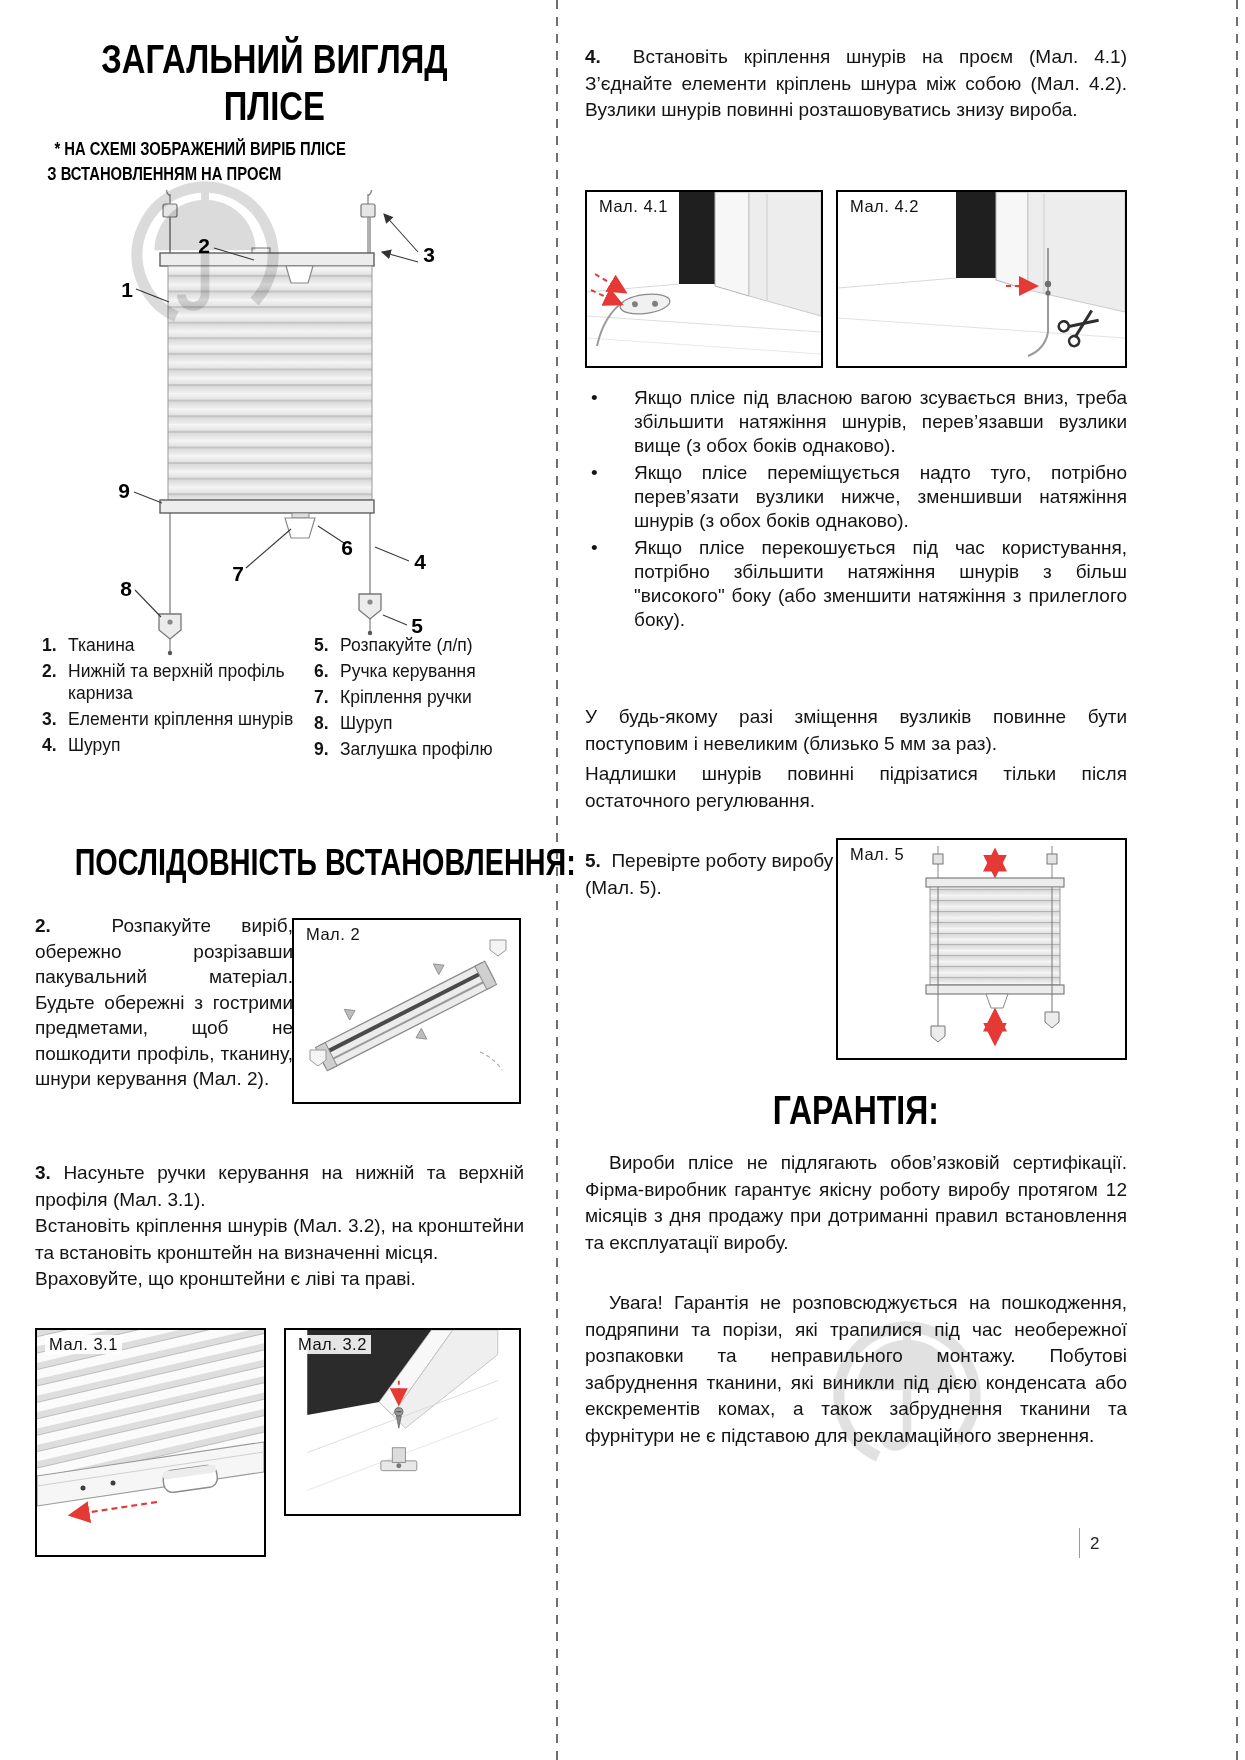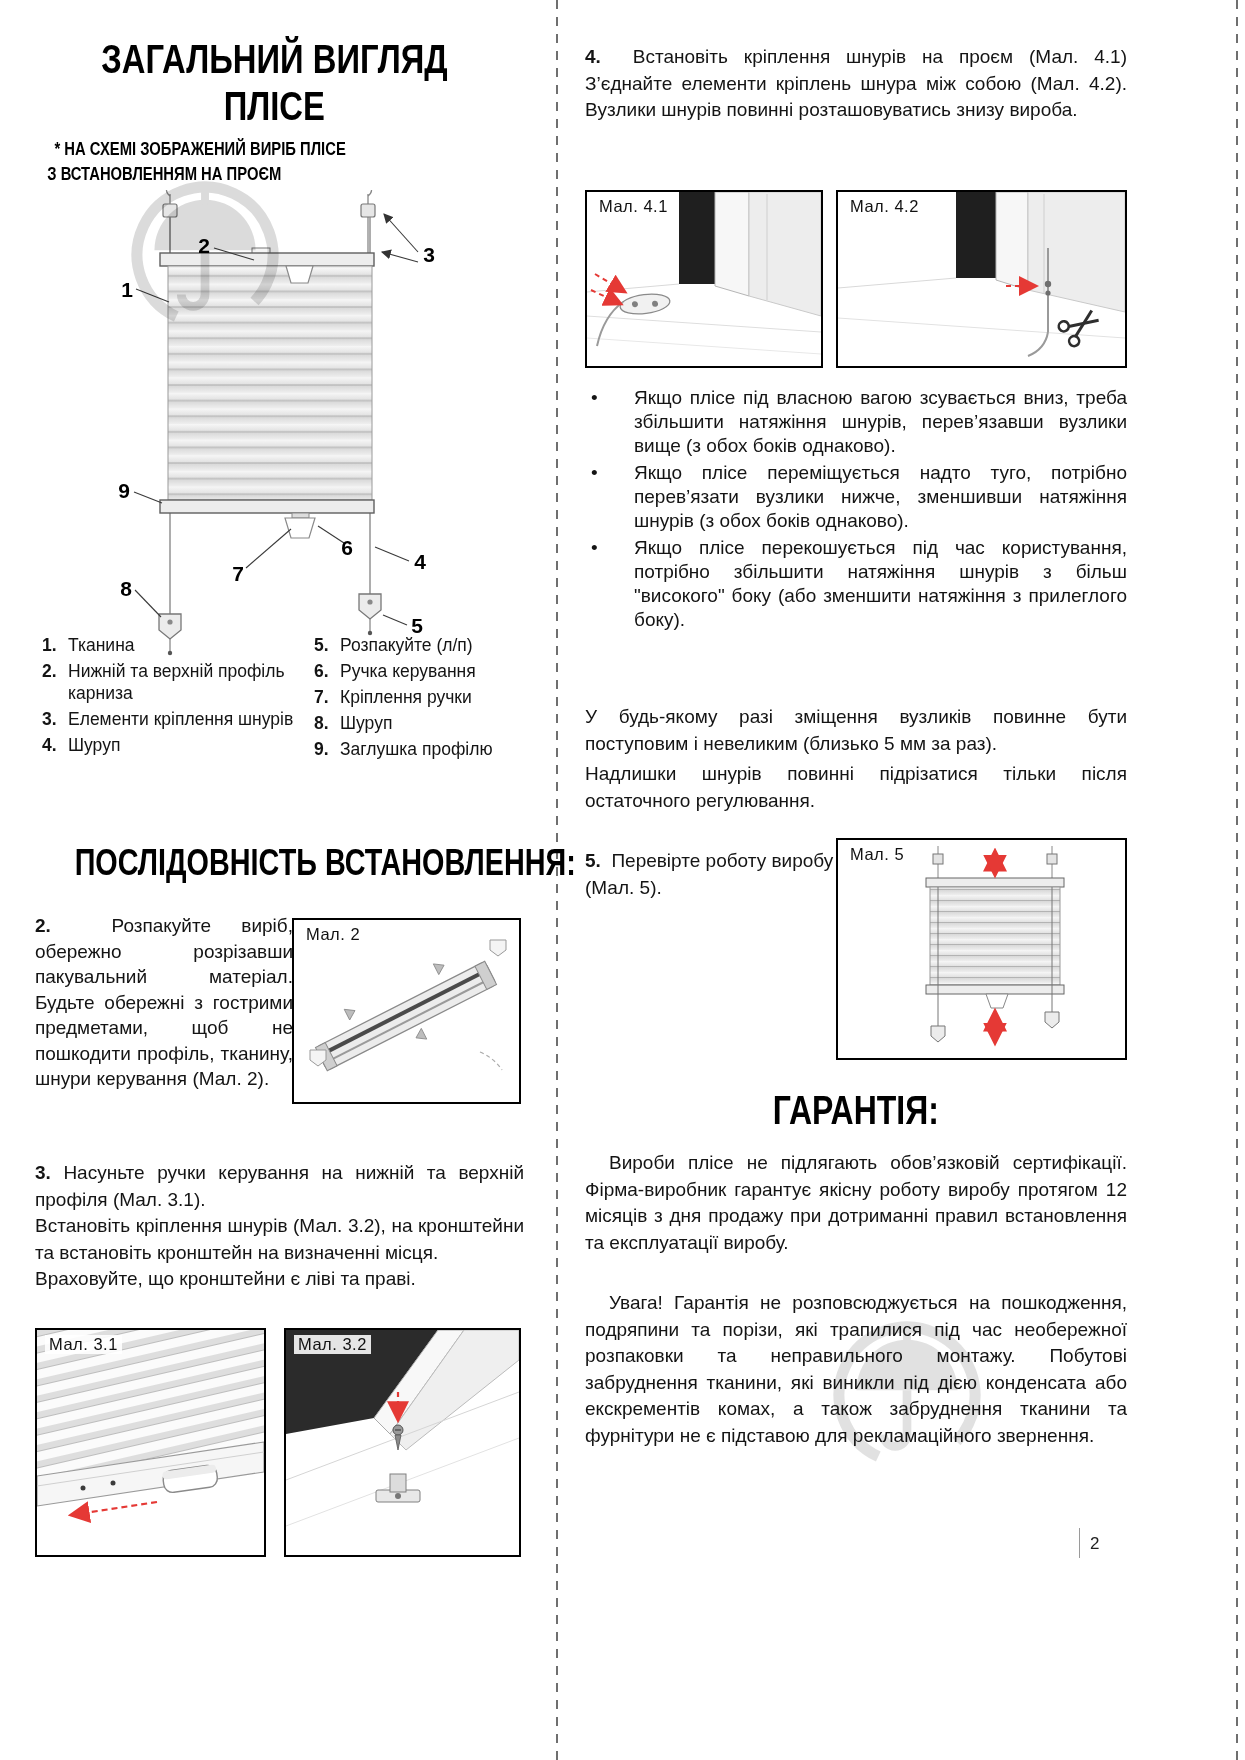--- a/index.html
+++ b/index.html
@@ -206,21 +206,21 @@
       <circle cx="46" cy="158" r="2.5" fill="#3c3c3c"></circle>
       <circle cx="76" cy="153" r="2.5" fill="#3c3c3c"></circle>
       <g transform="translate(152,140) rotate(-8)">
         <rect x="-27" y="-2" width="54" height="22" rx="9" fill="#fff" stroke="#8a8a8a" stroke-width="1.4"></rect>
         <rect x="-27" y="-2" width="54" height="8" rx="4" fill="#ececec"></rect>
       </g>
       <line x1="120" y1="172" x2="34" y2="185" stroke="#e53935" stroke-width="2.2" stroke-dasharray="6 4" marker-end="url(#ra31)"></line>
     </svg>
   </figure>
 
-  <figure class="fig" style="left:284px;top:1328px;width:237px;height:229px">
+  <figure class="fig" style="left:284px;top:1328px;width:237px;height:188px">
     <figcaption class="figlabel">Мал. 3.2</figcaption>
     <svg viewBox="0 0 233 225">
       <defs>
         <marker id="ra32" markerWidth="10" markerHeight="10" refX="8.5" refY="5" orient="auto">
           <path d="M0 0 L10 5 L0 10 Z" fill="#e53935"></path>
         </marker>
       </defs>
       <rect width="233" height="225" fill="#fff"></rect>
       <polygon points="0,0 152,0 88,88 0,104" fill="#2b2b2b"></polygon>
       <polygon points="152,0 178,0 104,104 88,88" fill="#f8f8f8" stroke="#aaa" stroke-width="1"></polygon>

